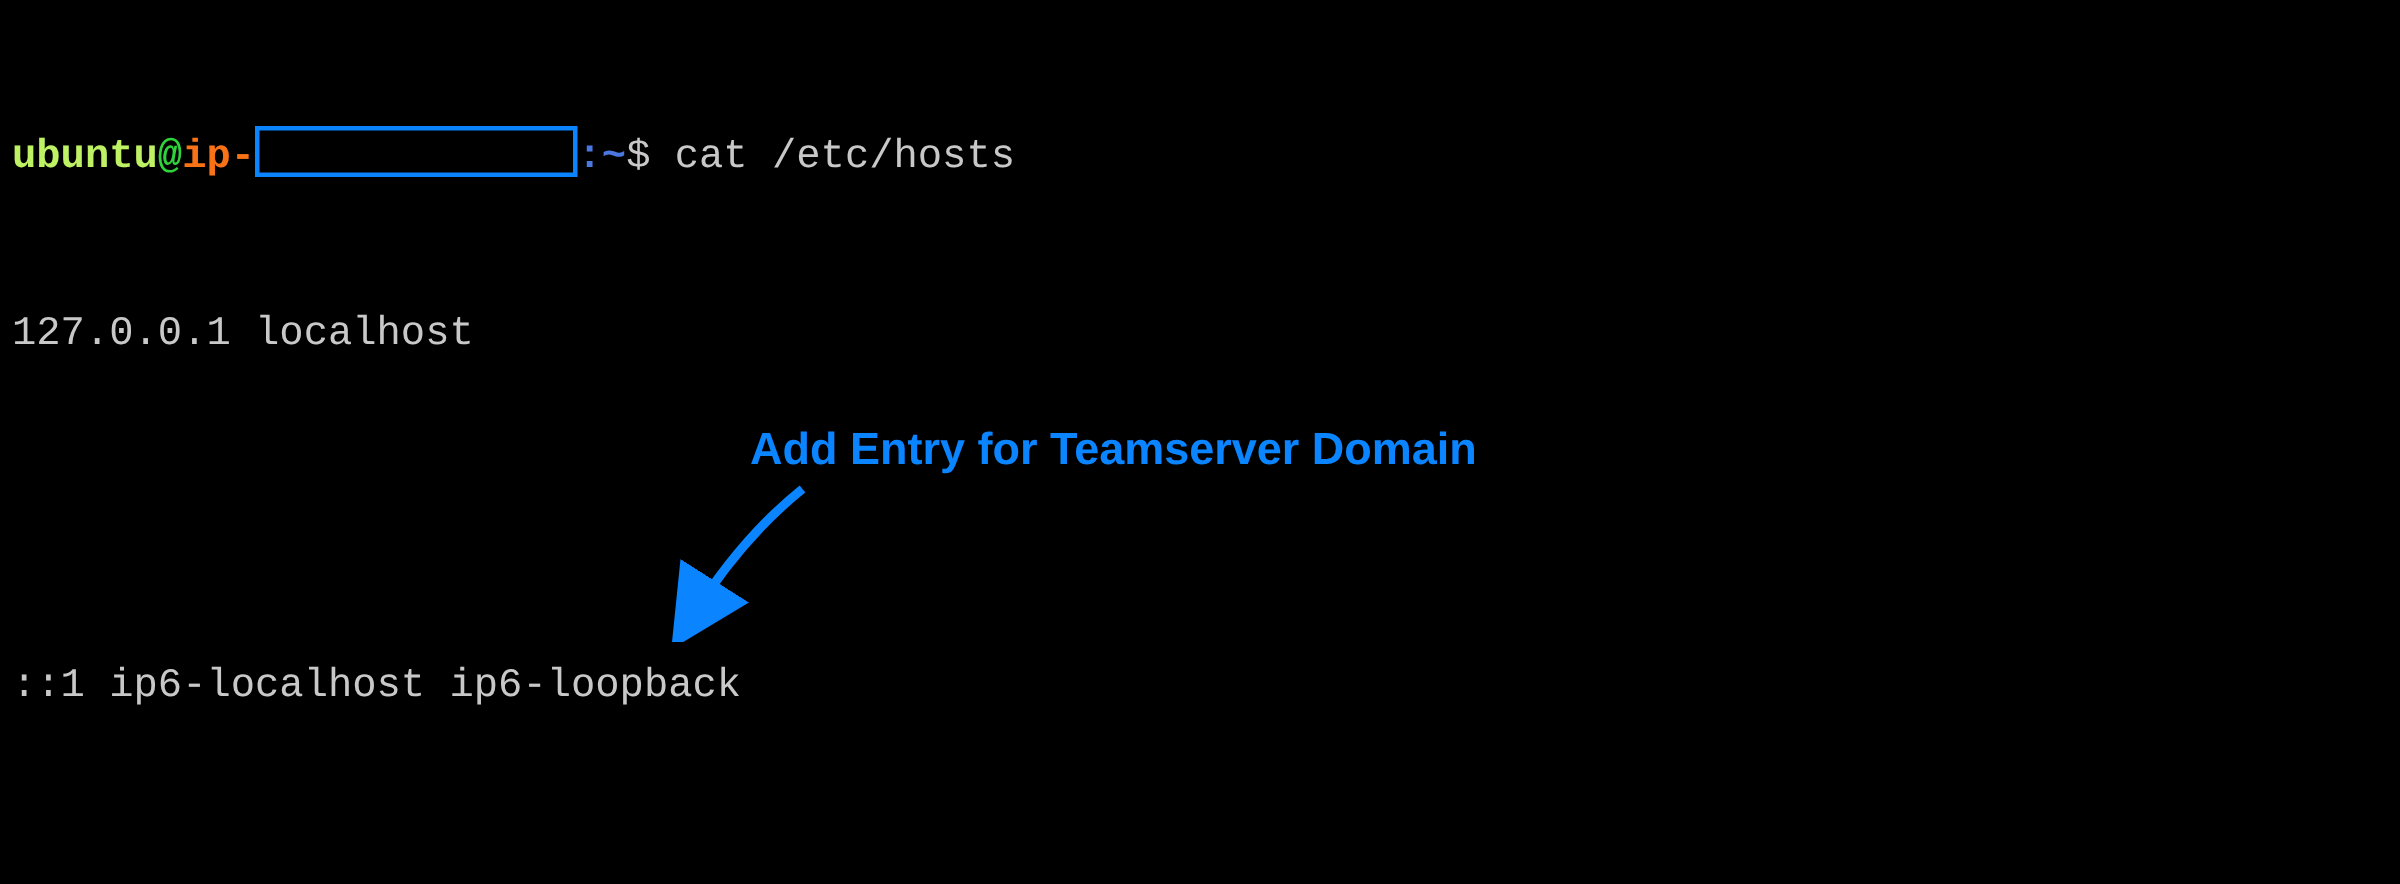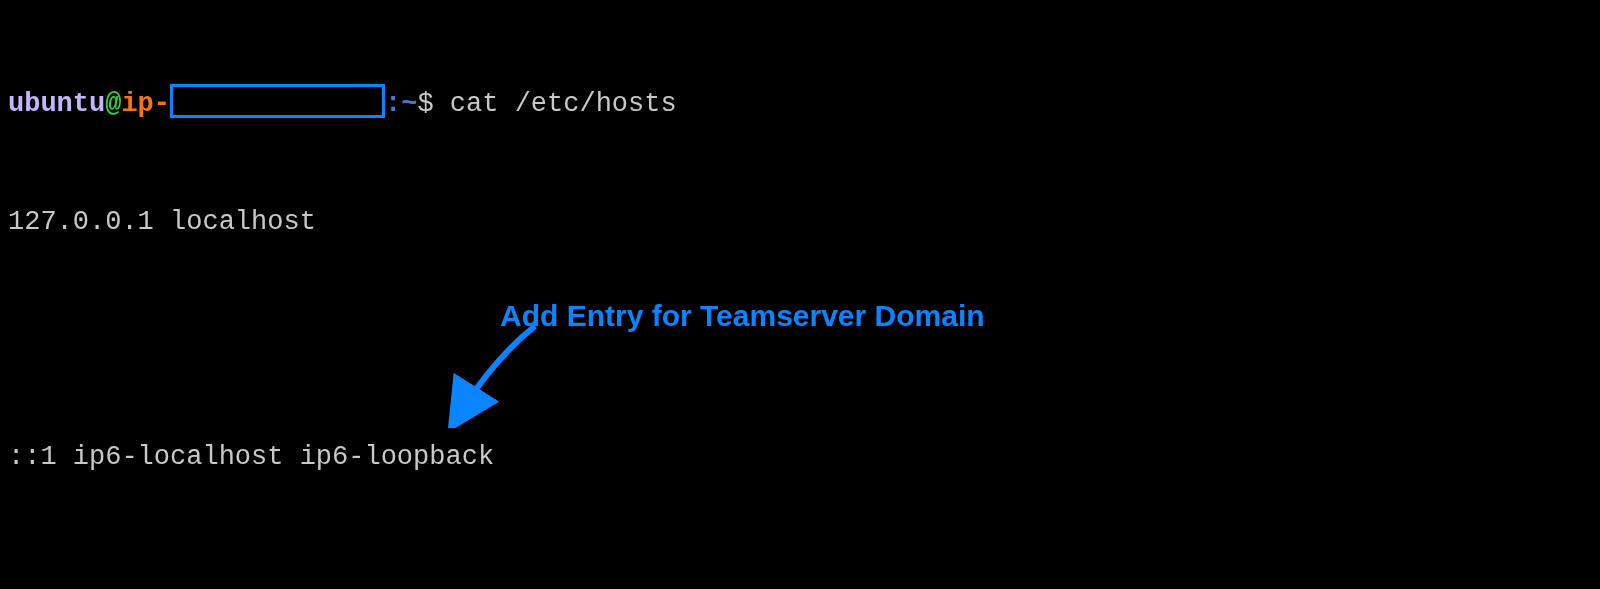--- a/index.html
+++ b/index.html
@@ -11,21 +11,21 @@
     font-size: 27px;
     line-height: 1.45;
     color: #c8c8c8;
     overflow: hidden;
     position: relative;
   }
   .terminal {
     padding: 6px 8px 8px 8px;
     white-space: pre;
   }
-  .prompt-user { color: #c4b5fd; font-weight: bold; }
+  .prompt-user { color: #bef264; font-weight: bold; }
   .prompt-at   { color: #2fd43a; font-weight: bold; }
   .prompt-host { color: #f97316; font-weight: bold; }
   .prompt-tilde{ color: #4a77e0; font-weight: bold; }
   .prompt-dollar{ color: #c8c8c8; }
   .cmd         { color: #c8c8c8; font-weight: normal; }
   .out         { color: #c8c8c8; }
 
   .redact-box {
     display: inline-block;
     border: 3px solid #0a84ff;
@@ -61,21 +61,21 @@
   <div class="out">::1 ip6-localhost ip6-loopback</div>
   
   
   
   
   
 
   
 </div>
 
-<div class="annotation" style="left:500px; top:278px;margin-top:16px;">Add Entry for Teamserver Domain</div>
+<div class="annotation" style="left:500px; top:278px;">Add Entry for Teamserver Domain</div>
 
 <div class="arrow" style="left:440px; top:318px;">
   <svg width="110" height="110" viewBox="0 0 110 110">
     <defs>
       <marker id="ah" viewBox="0 0 12 12" refX="6" refY="6" markerWidth="9" markerHeight="9" orient="auto-start-reverse">
         <path d="M 0 0 L 12 6 L 0 12 z" fill="#0a84ff"></path>
       </marker>
     </defs>
     <path d="M 95 8 Q 55 40 22 92" stroke="#0a84ff" stroke-width="6" fill="none" marker-end="url(#ah)"></path>
   </svg>

